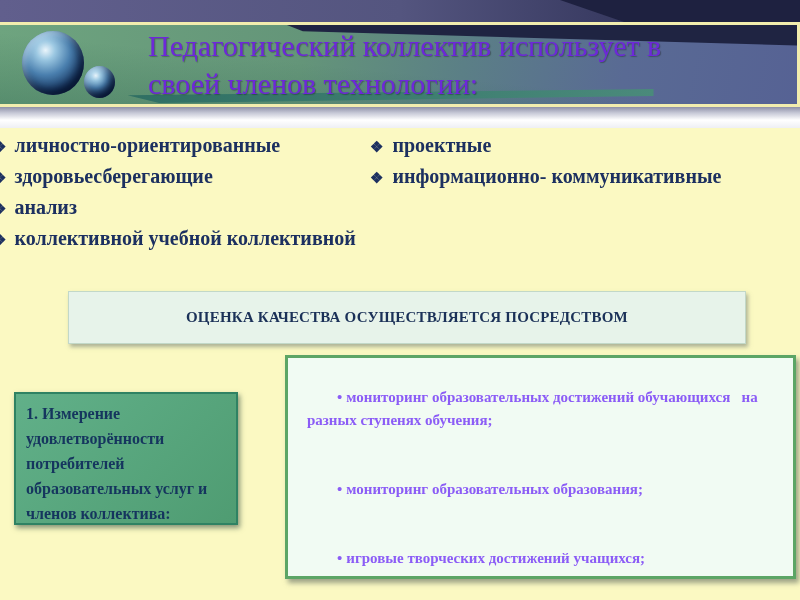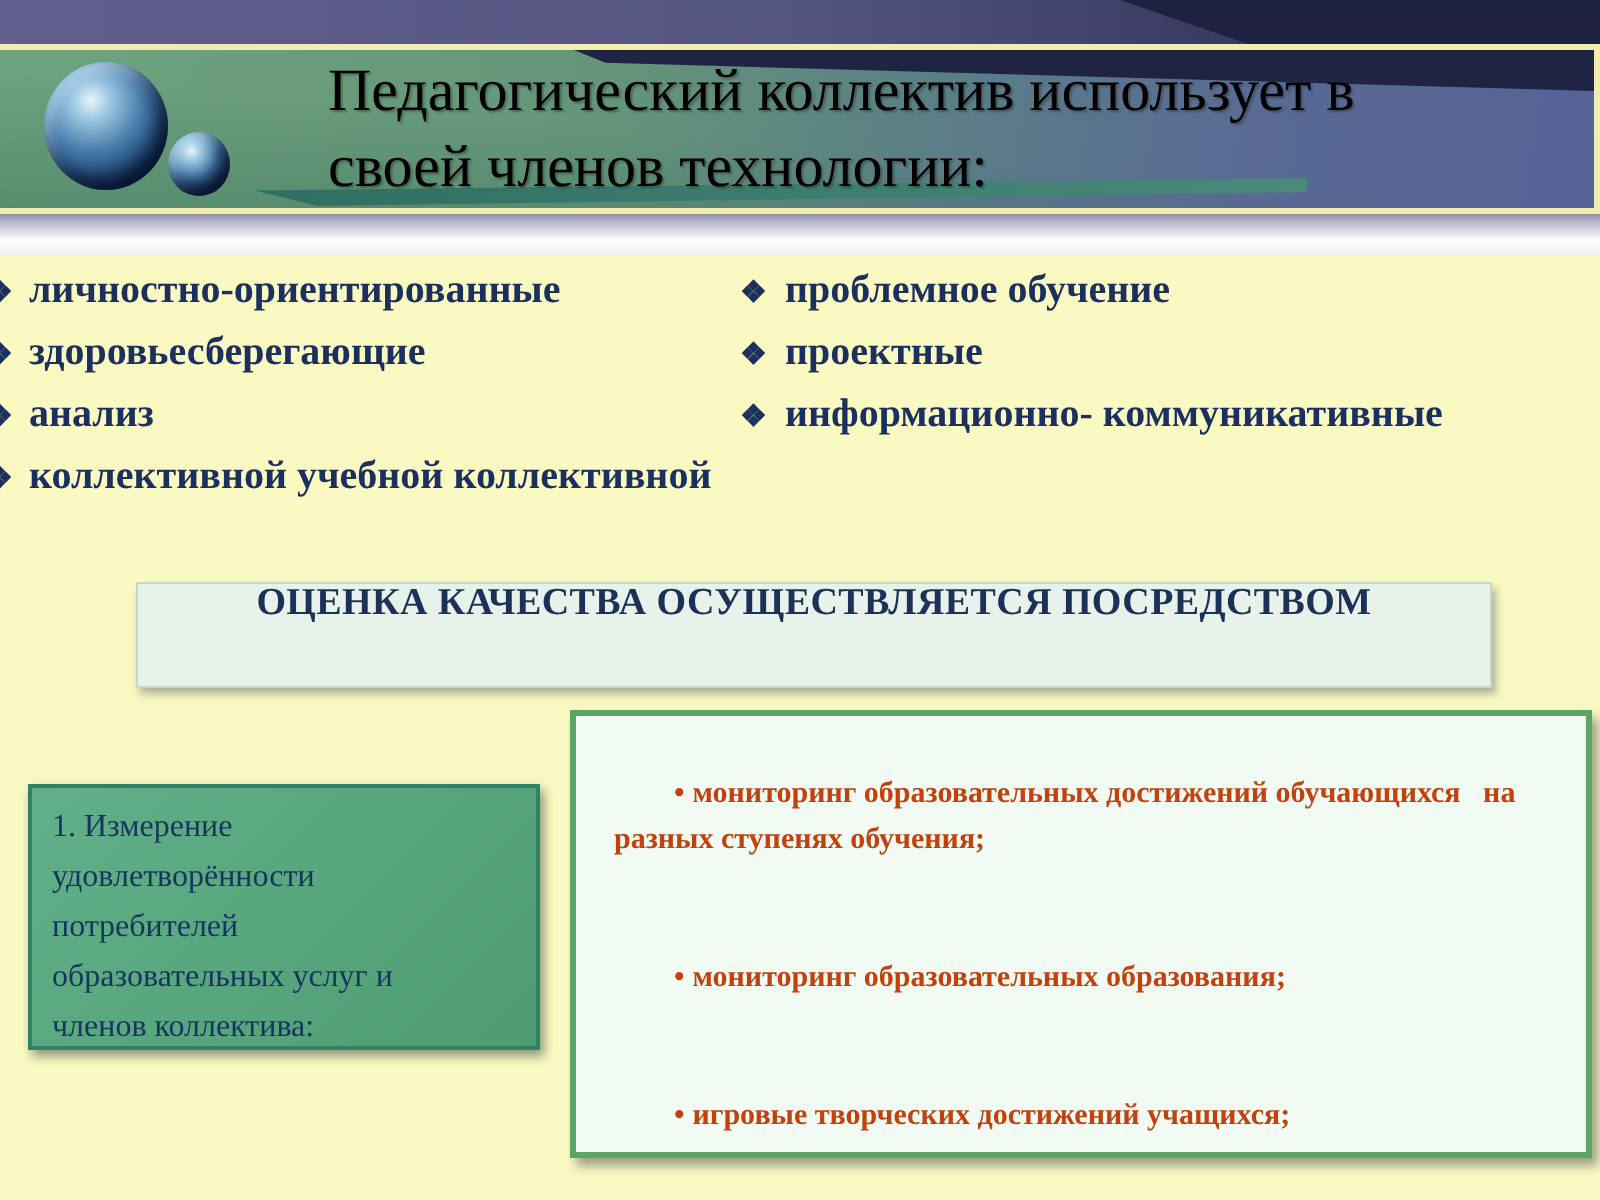--- a/index.html
+++ b/index.html
@@ -27,46 +27,46 @@
     background:linear-gradient(90deg,#2F6F63,#4A8A7B);
     clip-path:polygon(0 45%,100% 0,100% 50%,6% 100%);}
   .stripe{position:absolute;left:0;top:107px;width:800px;height:21px;
     background:linear-gradient(180deg,#8E90A8 0%,#C6C8D6 28%,#FFFFFF 62%,#EEEFF4 100%);}
   .sphere{position:absolute;border-radius:50%;
     background:radial-gradient(circle at 38% 30%,#EAF5FB 0%,#9CC8E2 16%,#4A7FAE 42%,#16355F 72%,#0A1B38 96%);
     box-shadow:inset -4px -5px 8px rgba(5,15,40,.8), inset 3px 4px 6px rgba(210,235,250,.55);}
   .sphere.big{left:22px;top:31px;width:62px;height:64px;}
   .sphere.small{left:84px;top:66px;width:31px;height:32px;}
   .slide-title{position:absolute;left:148px;top:27px;width:560px;
-    font-size:30px;line-height:38px;color:#000000;
-    text-shadow:1px 1px 1px rgba(20,30,20,.35);margin-left:16px;}
+    font-size:30px;line-height:38px;color:#6d28d9;
+    text-shadow:1px 1px 1px rgba(20,30,20,.35);}
   
   .tech-col{position:absolute;top:131px;color:#1C3060;font-weight:bold;font-size:20px;}
   .tech-col.left{left:2px;width:366px;}
   .tech-col.right{left:370px;width:426px;}
   .tech-item{line-height:29px;white-space:nowrap;}
   .tech-bullet{font-size:15px;margin-right:9px;}
   .tech-col.left .tech-bullet{display:inline-block;margin-left:-9px;margin-right:8px;}
   
   .quality-box{position:absolute;left:68px;top:291px;width:678px;height:53px;
     box-sizing:border-box;background:#E7F3EA;border:1px solid #C2D8C8;
     box-shadow:2px 3px 4px rgba(110,120,115,.55);
-    display:flex;flex-direction:row;justify-content:center;text-align:center;
-    color:#1B3158;font-weight:bold;font-size:19px;line-height:19px;letter-spacing:.2px;}
+    display:flex;flex-direction:column;justify-content:center;text-align:center;
+    color:#1B3158;font-weight:bold;font-size:15px;line-height:19px;letter-spacing:.2px;}
   
-  .measure-box{position:absolute;left:14px;top:392px;width:256px;height:133px;
+  .measure-box{position:absolute;left:14px;top:392px;width:224px;height:133px;
     box-sizing:border-box;background:linear-gradient(135deg,#61B089 0%,#4F9C72 100%);
     border:2px solid #2F8263;box-shadow:2px 3px 5px rgba(40,70,58,.55);
-    padding:7px 10px;color:#15355E;font-weight:normal;font-size:16px;line-height:25px;
+    padding:7px 10px;color:#15355E;font-weight:bold;font-size:16px;line-height:25px;
     white-space:pre-wrap;}
   
   .proc-box{position:absolute;left:285px;top:355px;width:511px;height:224px;
     box-sizing:border-box;background:#F1FBF3;border:3px solid #5CA565;
     box-shadow:3px 4px 5px rgba(95,105,95,.6);
-    padding:5px 8px 0 8px;color:#c2410c;font-weight:bold;font-size:15px;}
+    padding:5px 8px 0 8px;color:#8b5cf6;font-weight:bold;font-size:15px;}
   .proc-item{line-height:23px;padding-left:11px;text-indent:-11px;white-space:pre-wrap;}
   .proc-bullet{margin-right:4px;}
 </style>
 </head>
 <body>
 
 <div id="slide">
 
   <div class="top-bar">
     <div class="dark-wedge"></div>
@@ -100,23 +100,20 @@
       <div class="tech-item">
         <span class="tech-bullet">❖</span><span class="tech-text">анализ</span>
       </div>
       <div class="tech-item">
         <span class="tech-bullet">❖</span><span class="tech-text">коллективной учебной коллективной</span>
       </div>
     </div>
 
   <div class="tech-col right">
 
-  <div class="tech-item">
-        <span class="tech-bullet">❖</span><span class="tech-text">проблемное обучение</span>
-      </div>
       <div class="tech-item">
         <span class="tech-bullet">❖</span><span class="tech-text">проектные</span>
       </div>
       <div class="tech-item">
         <span class="tech-bullet">❖</span><span class="tech-text">информационно- коммуникативные</span>
       </div>
     </div>
 
   <div class="quality-box">
     <div>ОЦЕНКА КАЧЕСТВА ОСУЩЕСТВЛЯЕТСЯ ПОСРЕДСТВОМ</div>

